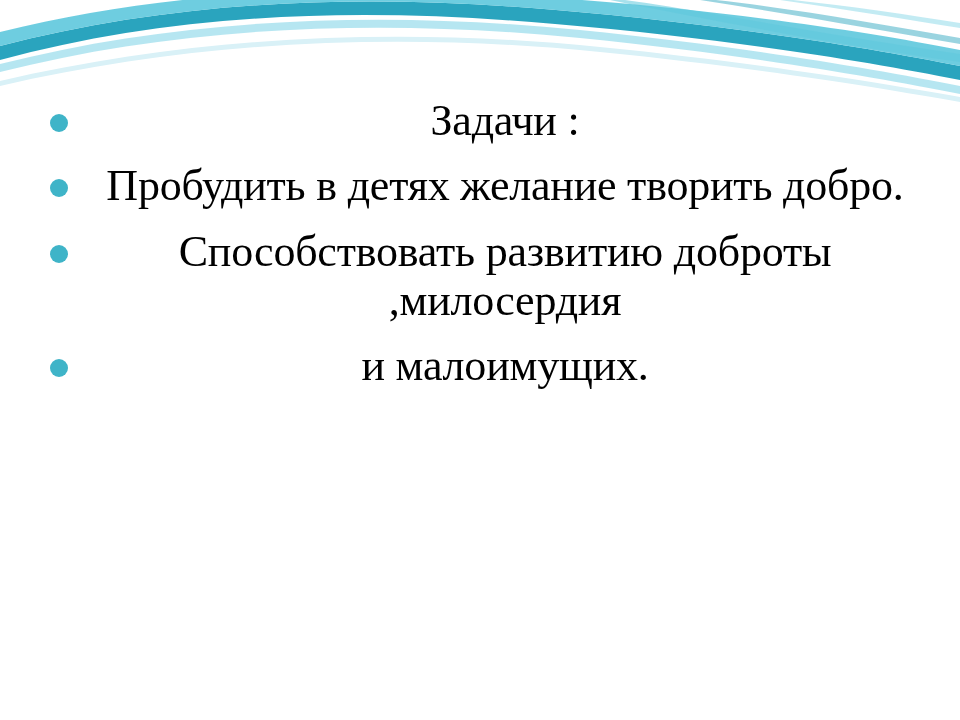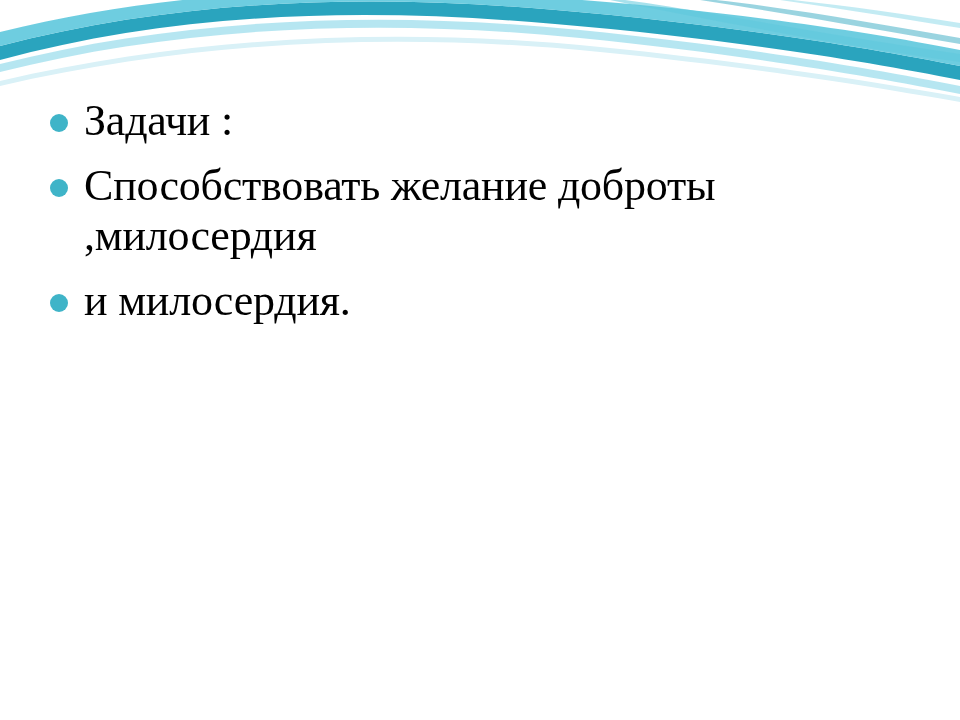--- a/index.html
+++ b/index.html
@@ -27,20 +27,21 @@
     left: 0;
     width: 960px;
     height: 110px;
     pointer-events: none;
   }
   .content {
     position: absolute;
     top: 96px;
     left: 46px;
     width: 880px;
+    text-align: center;
   }
   ul.bullets {
     list-style: none;
     margin: 0;
     padding: 0;
   }
   ul.bullets > li {
     position: relative;
     padding-left: 38px;
     margin: 0 0 16px 0;
@@ -84,22 +85,26 @@
   </div>
 
   <div class="content">
     <ul class="bullets">
       <li>
         <span class="bullet-dot"></span>
         <span class="li-text">Задачи :</span>
       </li>
       <li>
         <span class="bullet-dot"></span>
-        <span class="li-text">Способствовать желание доброты ,милосердия</span>
+        <span class="li-text">Пробудить  в детях желание творить добро.</span>
       </li>
       <li>
         <span class="bullet-dot"></span>
-        <span class="li-text">и  милосердия.</span>
+        <span class="li-text">Способствовать развитию доброты ,милосердия</span>
+      </li>
+      <li>
+        <span class="bullet-dot"></span>
+        <span class="li-text">и  малоимущих.</span>
       </li>
     </ul>
   </div>
 
 </div>
 
 </body></html>

